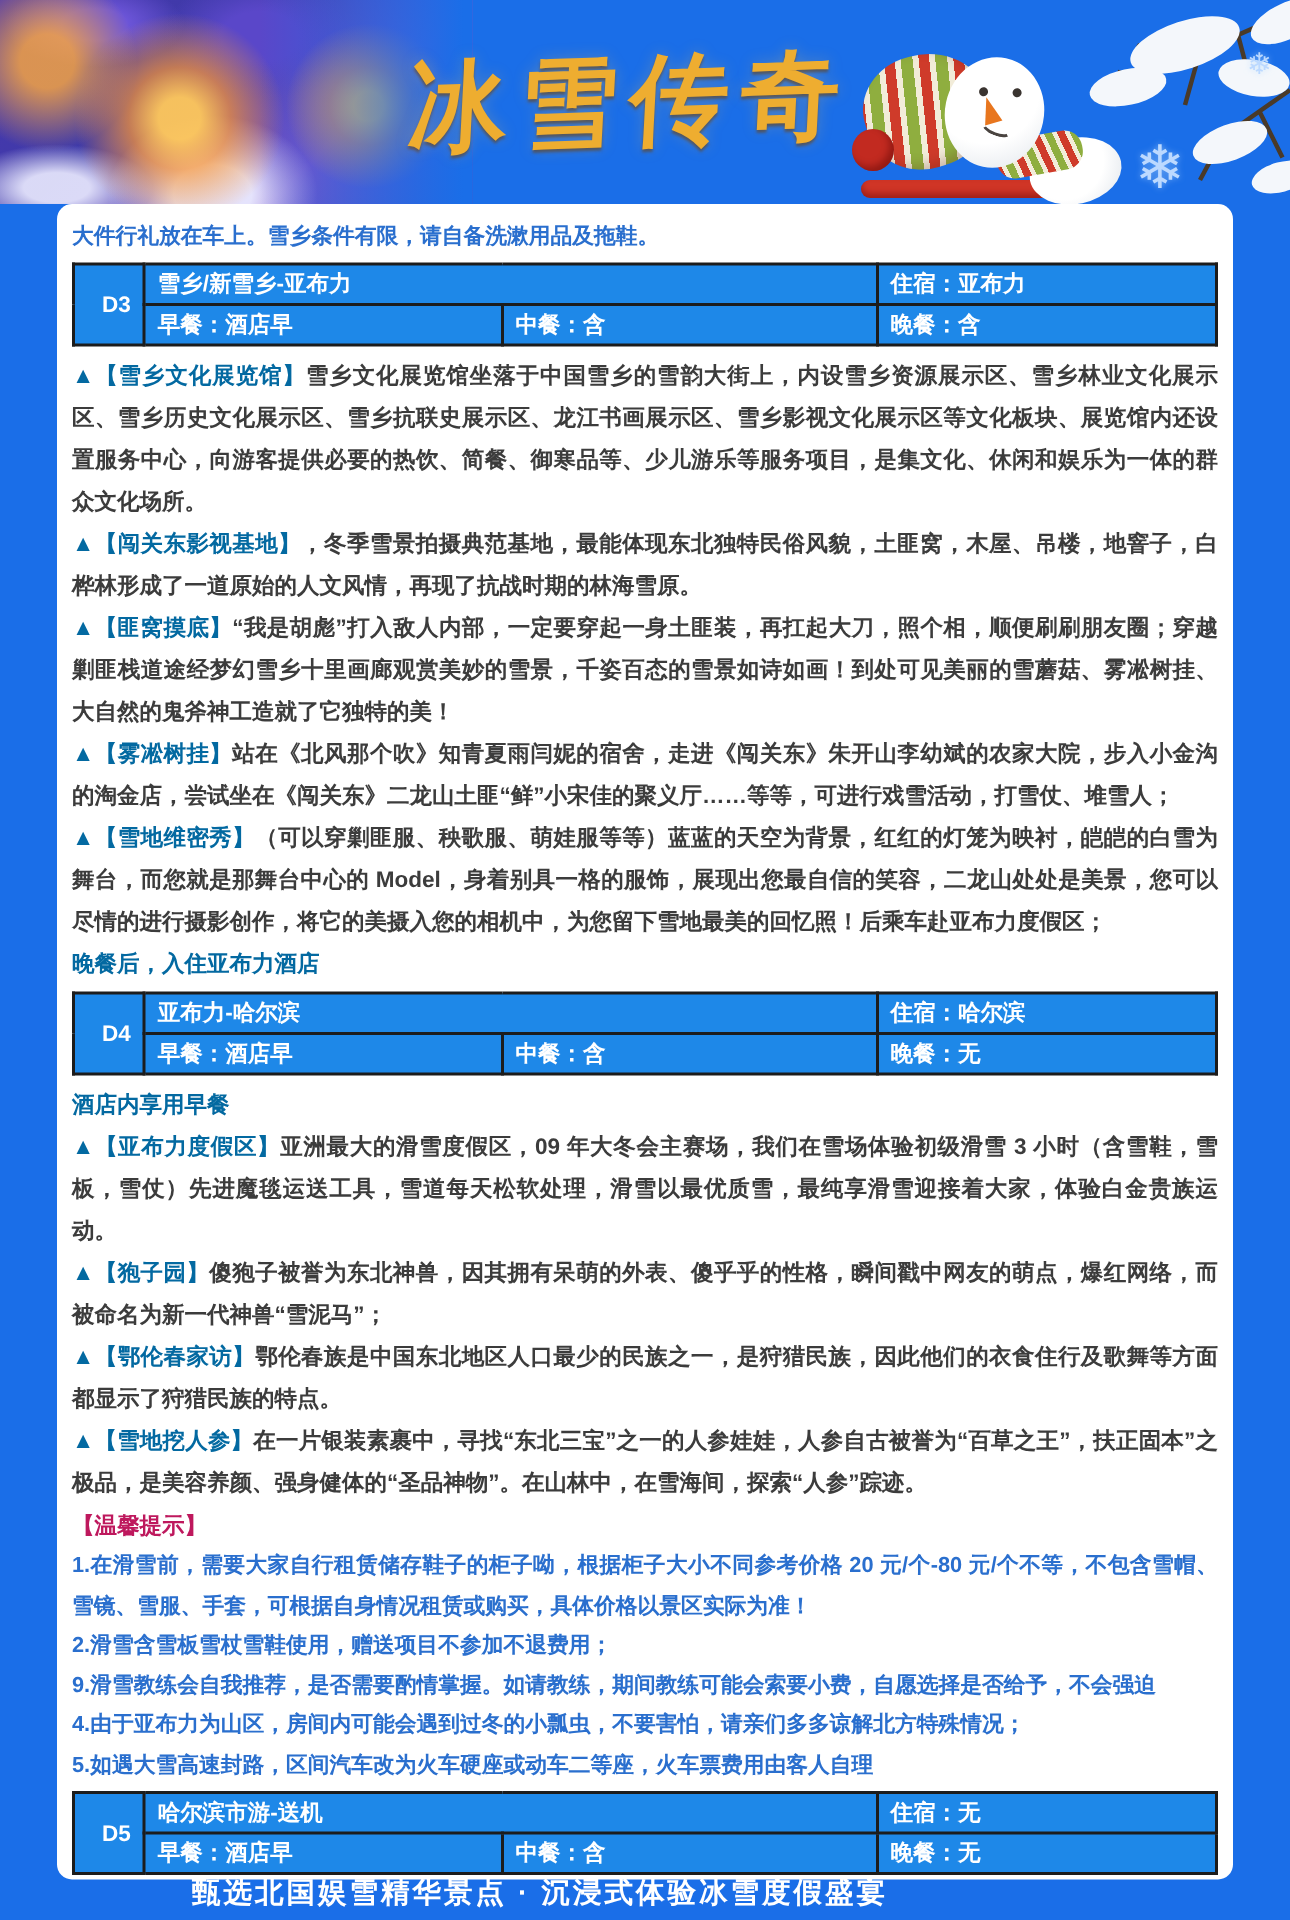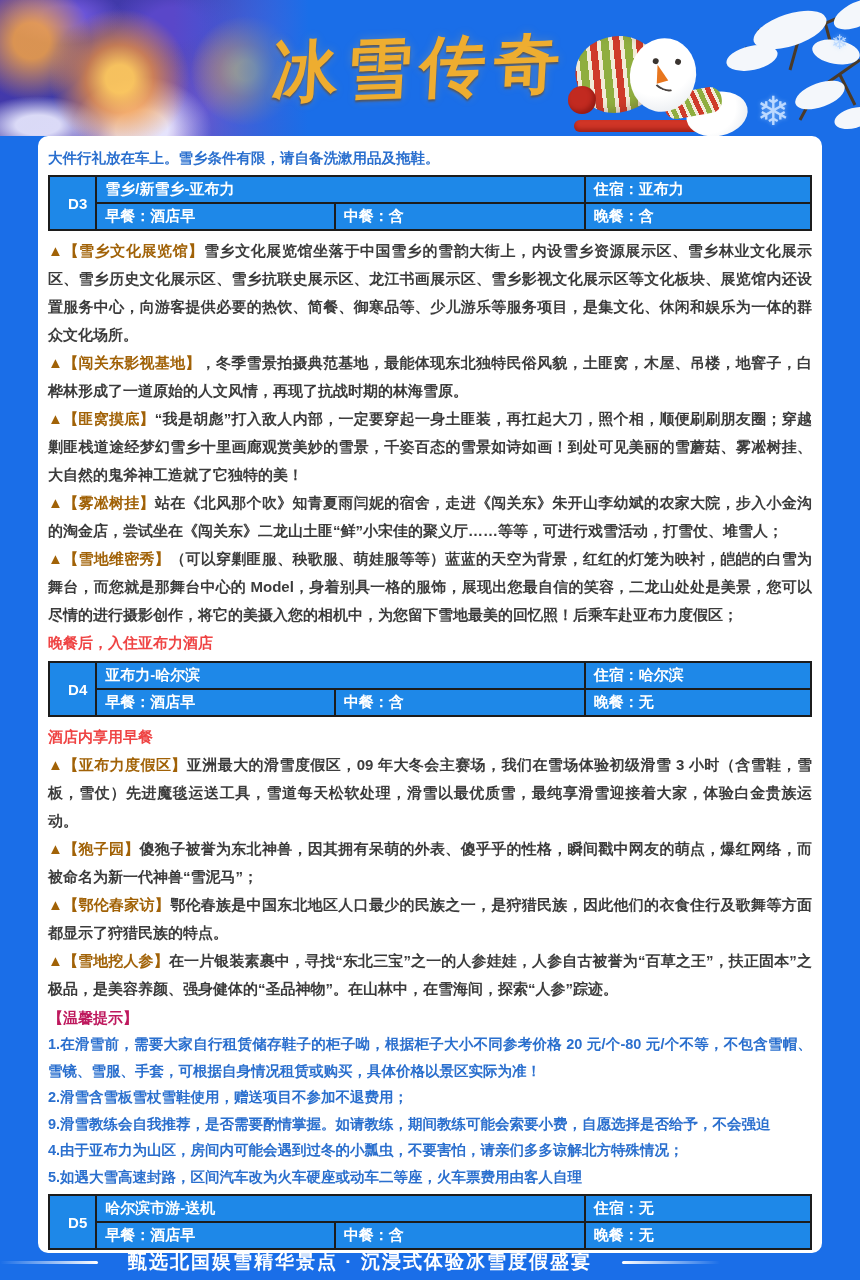--- a/index.html
+++ b/index.html
@@ -92,30 +92,30 @@
 
   table.day-table { width:100%; border-collapse:collapse; margin:4px 0 6px 0; }
   table.day-table td {
     border:2px solid #1c1c1c; background:#1e88e8; color:#ffffff;
     font-weight:bold; font-size:15px; height:27px; padding:2px 8px; vertical-align:middle;
   }
   td.day-code { width:6.2%; text-align:right; font-size:15px; }
   td.col-b { width:31.3%; } td.col-m { width:32.8%;margin-top:32px; } td.col-r { width:29.7%; }
 
   .para { font-size:15px; font-weight:600; color:#3c3c3c; line-height:28px; text-align:justify; }
-  .para .ph { color:#a16207; font-weight:bold;font-family:Liberation Serif, serif; }
-  .plain-line { font-size:15px; font-weight:600; color:#ef4444; line-height:28px; }
+  .para .ph { color:#0369a1; font-weight:bold;font-family:Liberation Serif, serif; }
+  .plain-line { font-size:15px; font-weight:600; color:#0369a1; line-height:28px; }
 
   .tips-title { color:#be185d; font-size:15px; font-weight:bold; line-height:26px; margin-top:2px; }
   .tip { color:#2a6fce; font-size:14.5px; font-weight:600; line-height:26.5px; text-align:justify; }
 
   
   .footer {
     position:absolute; left:0; top:1247px; width:720px; height:30px;
-    display:flex; align-items:center; justify-content:center; gap:30px;
+    display:flex; align-items:center; justify-content:center; gap:30px;flex-direction:column;
   }
   .footer-text { color:#ffffff; font-size:19px; font-weight:bold; letter-spacing:2px; white-space:nowrap; }
   .footer-line { width:150px; height:3px; border-radius:2px; }
   .fl-left  { background:linear-gradient(90deg, rgba(255,255,255,0), #ffffff); }
   .fl-right { background:linear-gradient(270deg, rgba(255,255,255,0), #ffffff); }
 </style>
 </head>
 <body>
 
 <div class="header">

